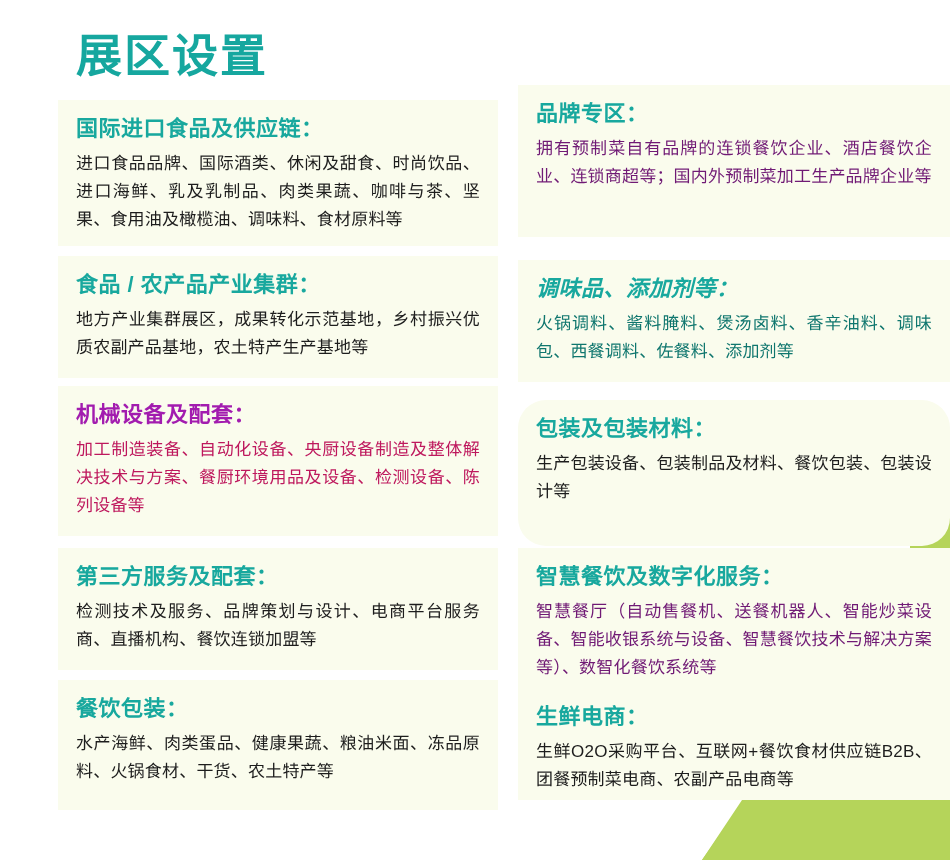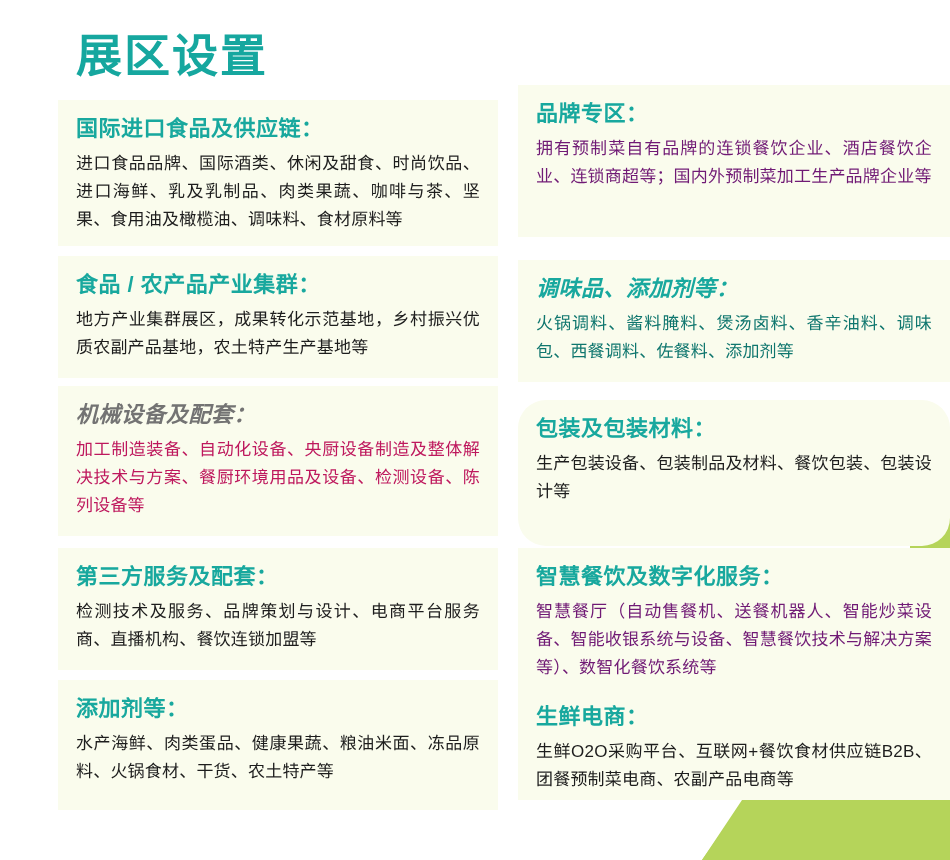--- a/index.html
+++ b/index.html
@@ -110,31 +110,31 @@
         <h2 class="card-title" style="color: rgb(24, 168, 158);">国际进口食品及供应链：</h2>
         <p class="card-body" style="color: rgb(29, 29, 29);">进口食品品牌、国际酒类、休闲及甜食、时尚饮品、进口海鲜、乳及乳制品、肉类果蔬、咖啡与茶、坚果、食用油及橄榄油、调味料、食材原料等</p>
       </section>
 
       <section class="card" style="top: 256px; height: 122px; background: rgb(250, 252, 237);">
         <h2 class="card-title" style="color: rgb(24, 168, 158);">食品 / 农产品产业集群：</h2>
         <p class="card-body" style="color: rgb(29, 29, 29);">地方产业集群展区，成果转化示范基地，乡村振兴优质农副产品基地，农土特产生产基地等</p>
       </section>
 
       <section class="card" style="top: 386px; height: 150px; background: rgb(250, 252, 237);">
-        <h2 class="card-title" style="color: #737373; font-style: italic;">机械设备及配套：</h2>
+        <h2 class="card-title" style="color: #a21caf;">机械设备及配套：</h2>
         <p class="card-body" style="color: #be185d;">加工制造装备、自动化设备、央厨设备制造及整体解决技术与方案、餐厨环境用品及设备、检测设备、陈列设备等</p>
       </section>
 
       <section class="card" style="top: 548px; height: 122px; background: rgb(250, 252, 237);">
         <h2 class="card-title" style="color: rgb(24, 168, 158);">第三方服务及配套：</h2>
         <p class="card-body" style="color: rgb(29, 29, 29);">检测技术及服务、品牌策划与设计、电商平台服务商、直播机构、餐饮连锁加盟等</p>
       </section>
 
       <section class="card" style="top: 680px; height: 130px; background: rgb(250, 252, 237);">
-        <h2 class="card-title" style="color: rgb(24, 168, 158);">添加剂等：</h2>
+        <h2 class="card-title" style="color: rgb(24, 168, 158);">餐饮包装：</h2>
         <p class="card-body" style="color: rgb(29, 29, 29);">水产海鲜、肉类蛋品、健康果蔬、粮油米面、冻品原料、火锅食材、干货、农土特产等</p>
       </section>
 
     </div>
 
     <div class="col col-right">
 
       <section class="card" style="top: 85px; height: 152px; background: rgb(250, 252, 237);">
         <h2 class="card-title" style="color: rgb(24, 168, 158);">品牌专区：</h2>
         <p class="card-body" style="color: #701a75;">拥有预制菜自有品牌的连锁餐饮企业、酒店餐饮企业、连锁商超等；国内外预制菜加工生产品牌企业等</p>

